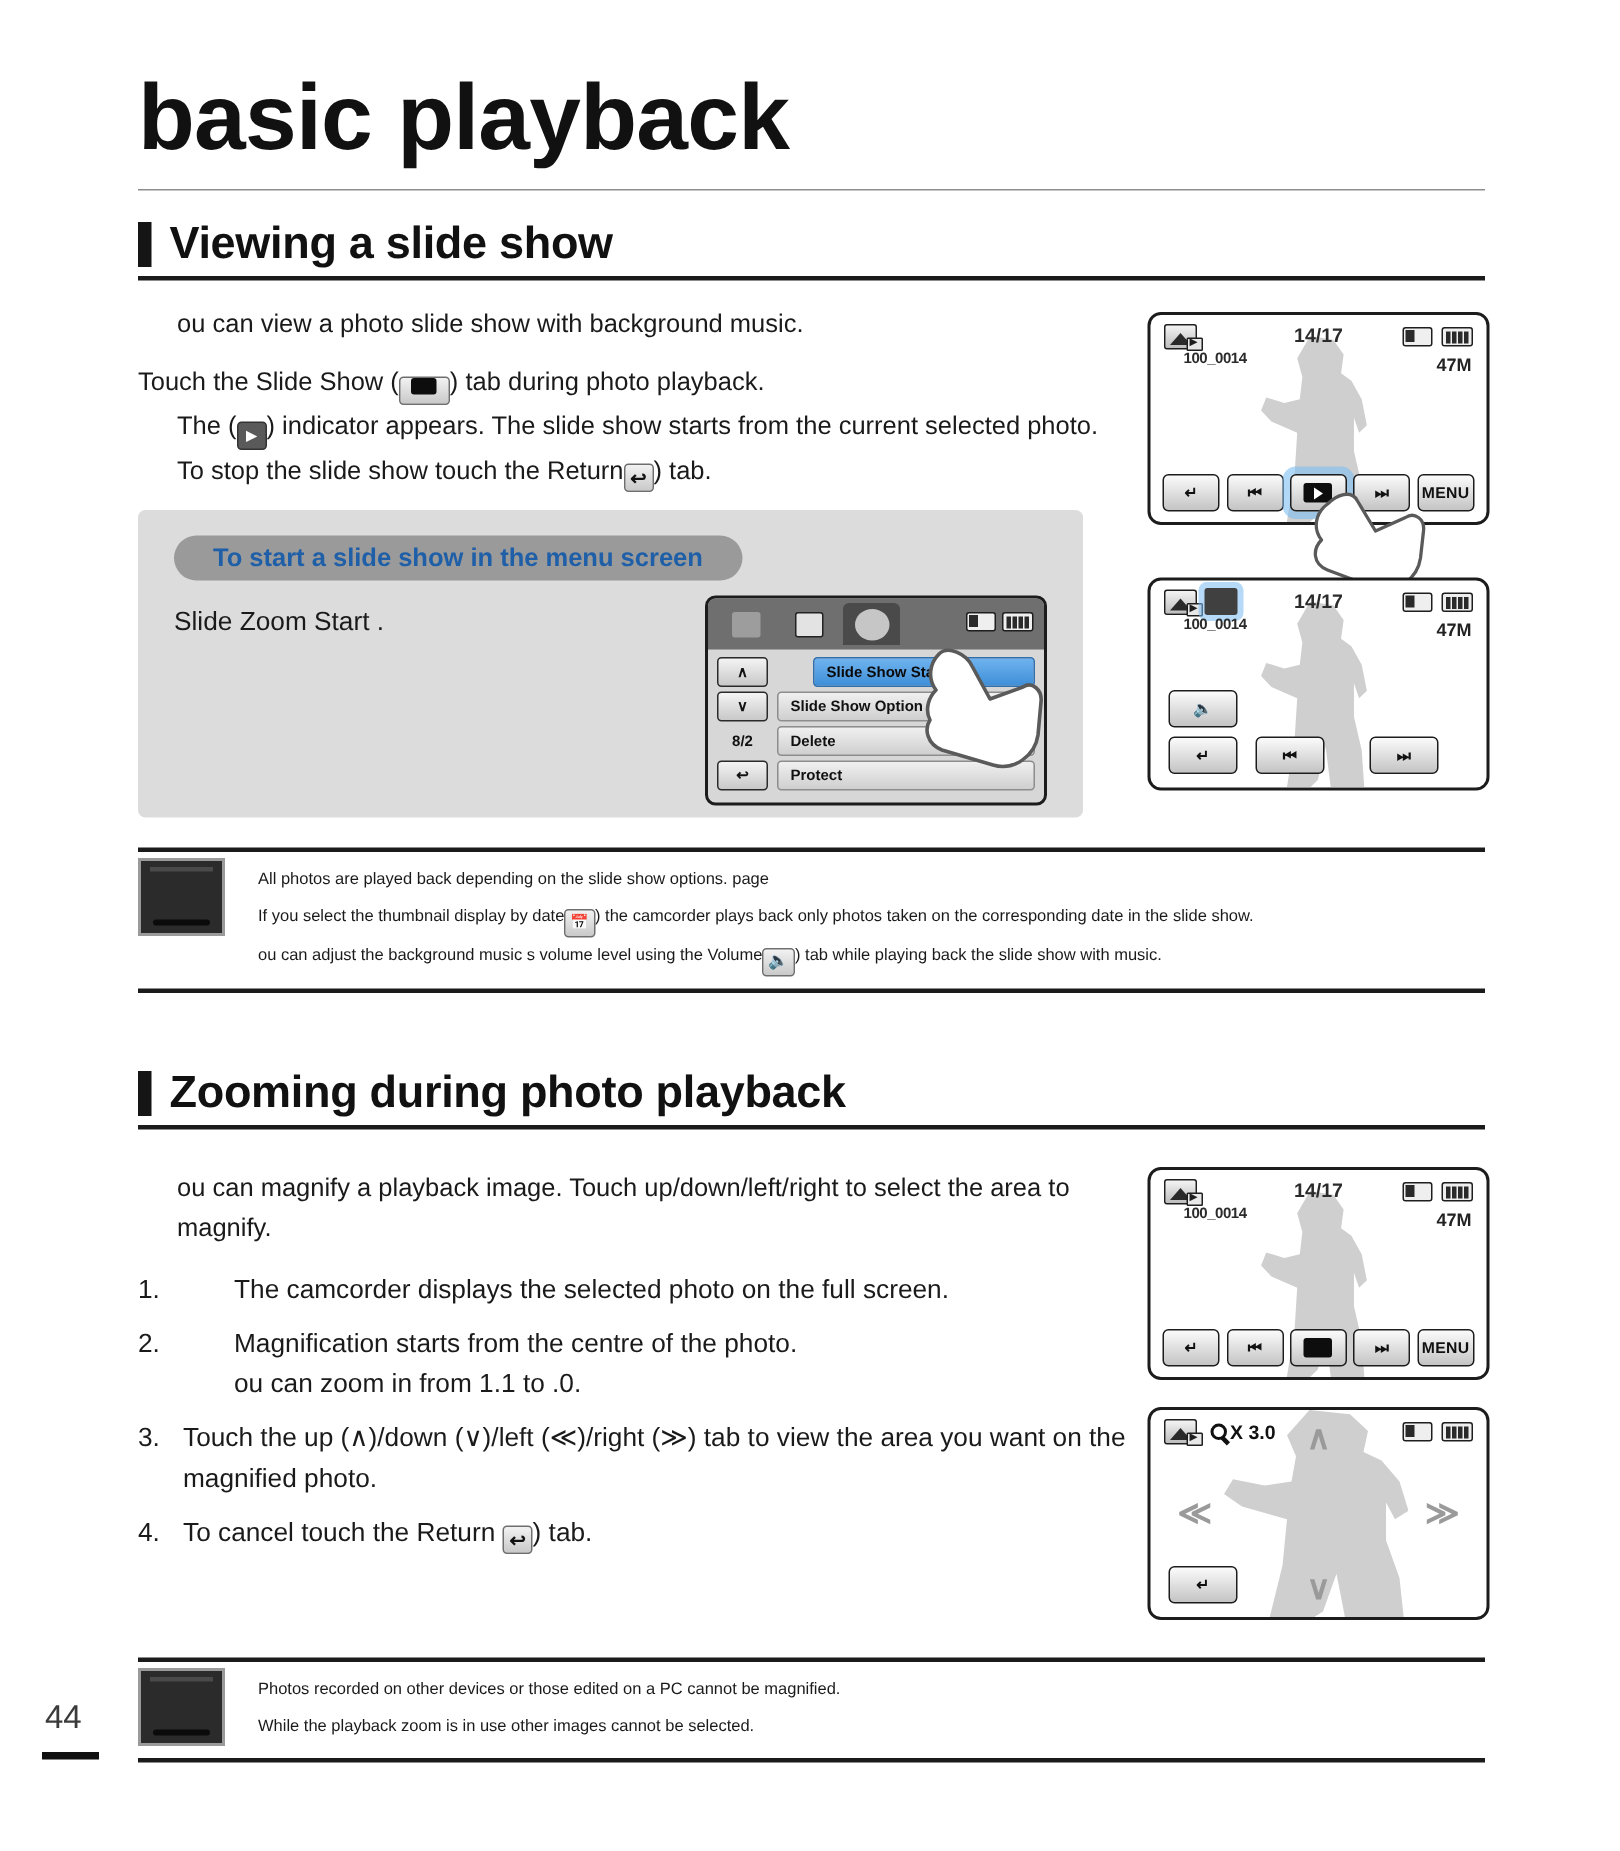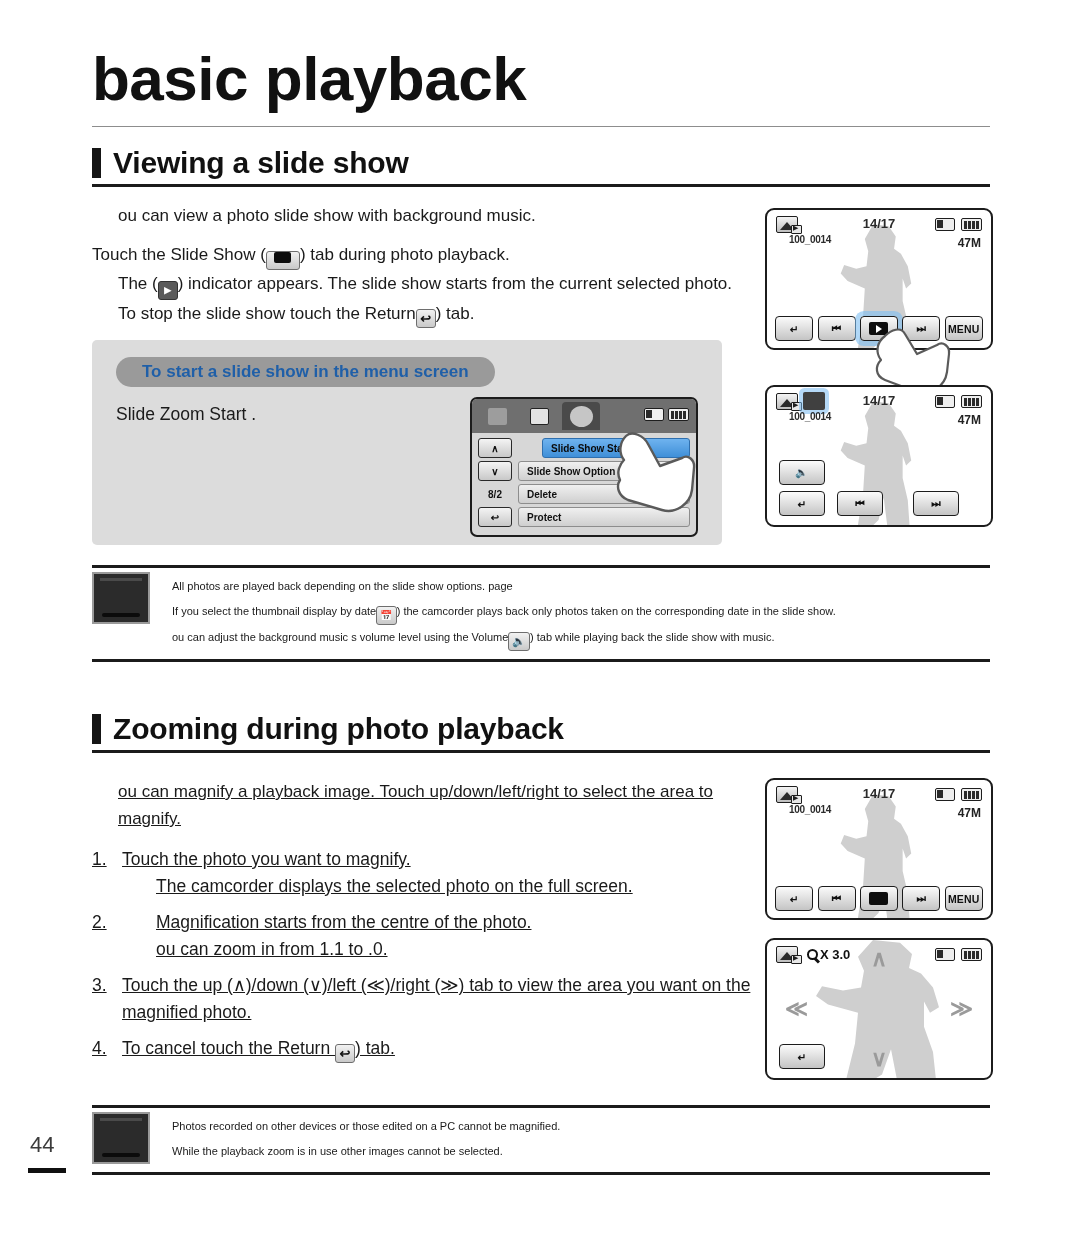--- a/index.html
+++ b/index.html
@@ -514,27 +514,26 @@
 </div>
 
 <div class="section" style="top:712px;">
   <div class="section-head">
     <div class="sec-bar"></div>
     <div class="sec-title">Zooming during photo playback</div>
   </div>
   <div class="sec-rule"></div>
 </div>
 
-<div style="position:absolute;left:92px;top:778px;width:665px;text-decoration:underline;">
+<div style="position:absolute;left:92px;top:778px;width:665px;">
   <div class="body-txt indent1">ou can magnify a playback image. Touch up/down/left/right to select the area to magnify.</div>
   <ol class="numlist" style="margin-top:14px;">
     <li>
       <span class="num">1.</span>
       <span class="txt">
-        <span>Touch the photo you want to magnify.</span>
         <span class="sub-line" style="display:block;">The camcorder displays the selected photo on the full screen.</span>
       </span>
     </li>
     <li>
       <span class="num">2.</span>
       <span class="txt">
         <span class="sub-line" style="display:block;">Magnification starts from the centre of the photo.</span>
         <span class="sub-line" style="display:block;">ou can zoom in from  1.1 to  .0.</span>
       </span>
     </li>

